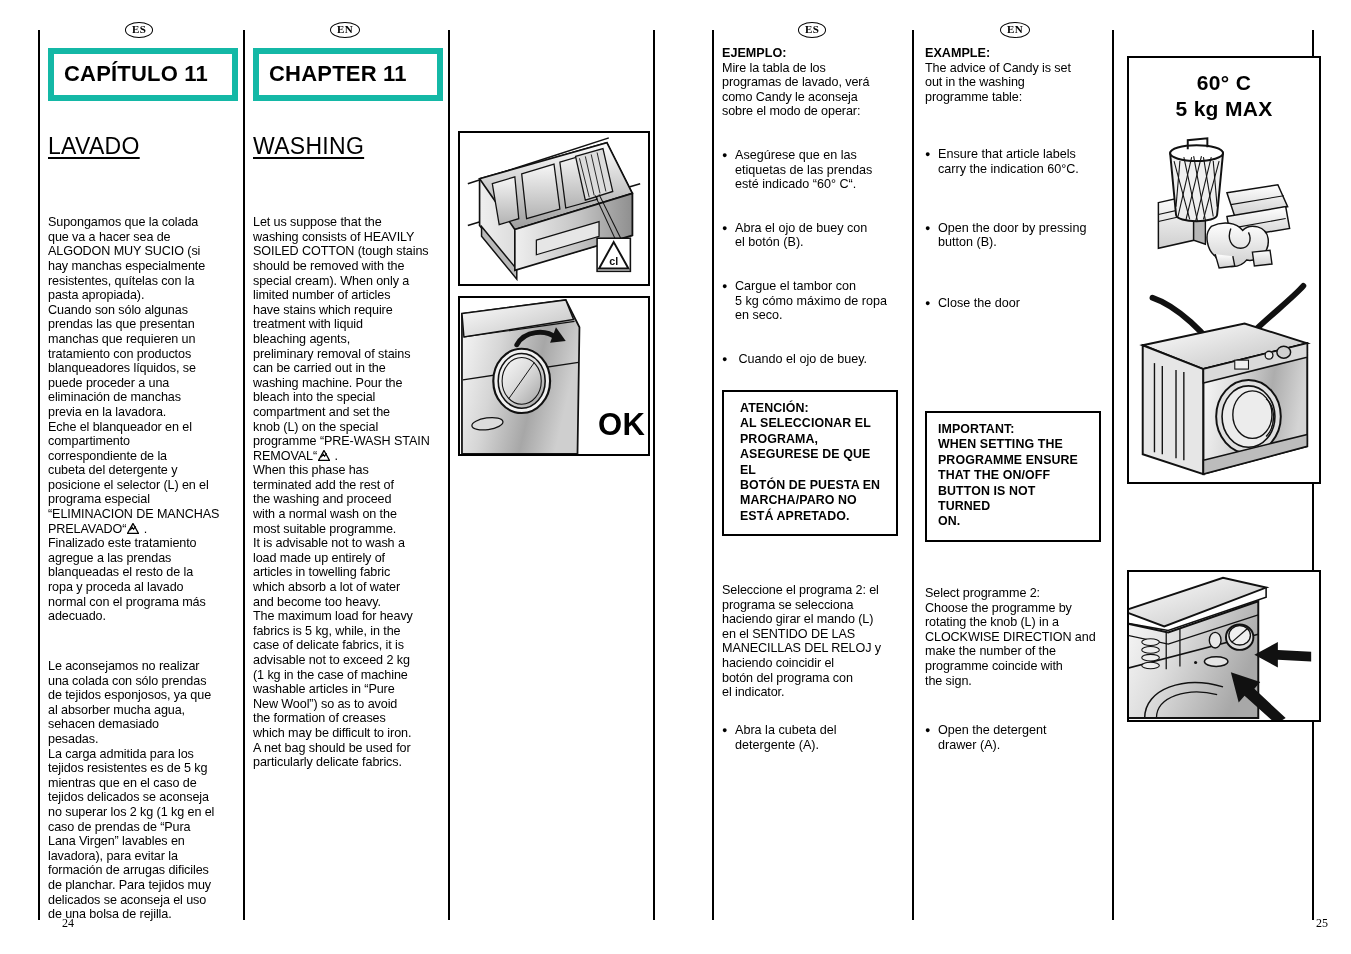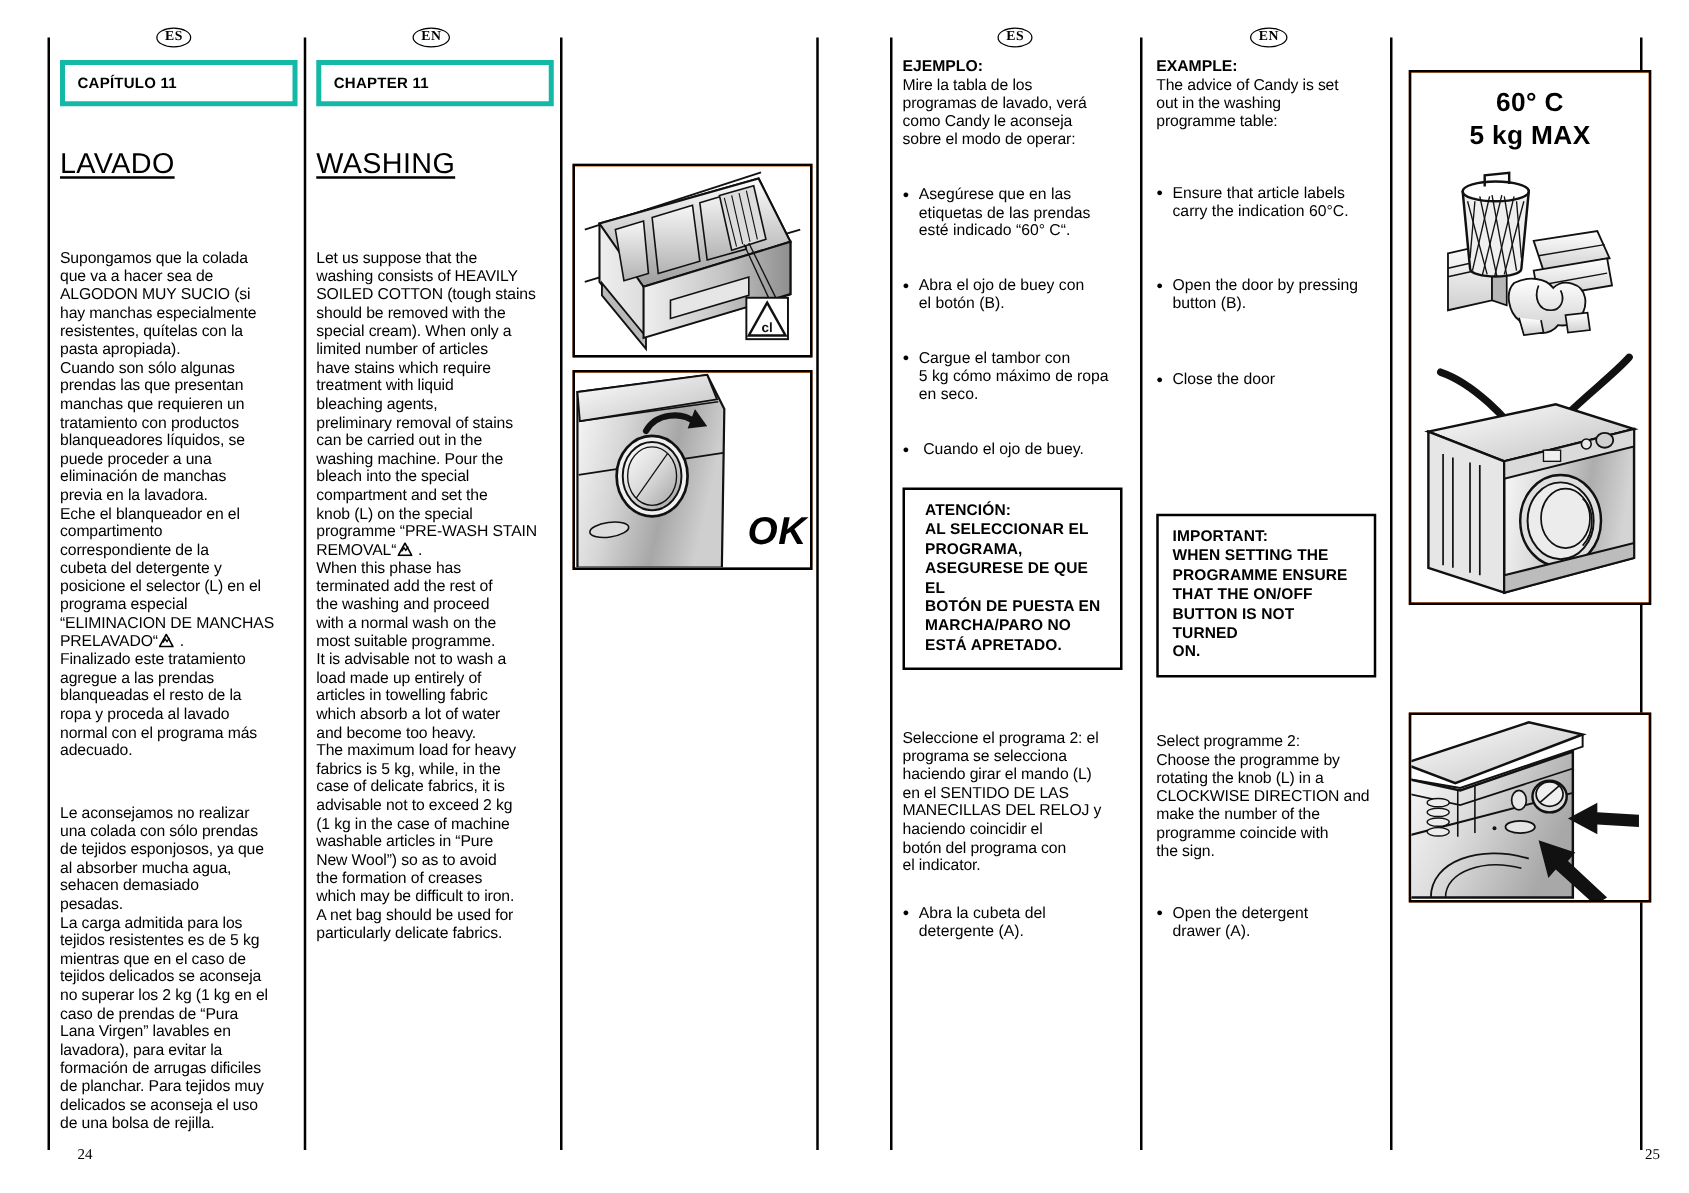--- a/index.html
+++ b/index.html
@@ -35,24 +35,24 @@
     position: absolute;
     width: 2px;
     background: #000;
   }
 
   .colbox {
     position: absolute;
   }
 
   .chapbox {
-    border: 4px solid #14b8a6;
+    border: 6px solid #14b8a6;
     padding: 7px 20px 8px 10px;
     font-weight: bold;
-    font-size: 12px;
+    font-size: 22px;
     letter-spacing: 0.2px;
   }
 
   .sectitle {
     font-size: 23px;
     letter-spacing: 0.3px;
     text-decoration: underline;
     text-underline-offset: 3px;
     margin-top: 32px;
     display: inline-block;
@@ -106,32 +106,31 @@
     font-size: 12.4px;
     line-height: 15.4px;
     letter-spacing: 0.1px;
     white-space: pre-wrap;
   }
 
   
   .figbox {
     position: absolute;
     border: 2.5px solid #000;
-    background: #f97316;
+    background: #5eead4;
     overflow: hidden;
     text-decoration: underline;
   }
   .figbox svg { display: block; width: 100%; height: 100%; }
 
   .okword {
     position: absolute;
     font-weight: bold;
     font-size: 31px;
     letter-spacing: 0.5px;
-    font-style: italic;
   }
 
   .figcaption-top {
     position: absolute;
     width: 100%;
     text-align: center;
     font-weight: bold;
     font-size: 21px;
     line-height: 26px;
     letter-spacing: 0.3px;

